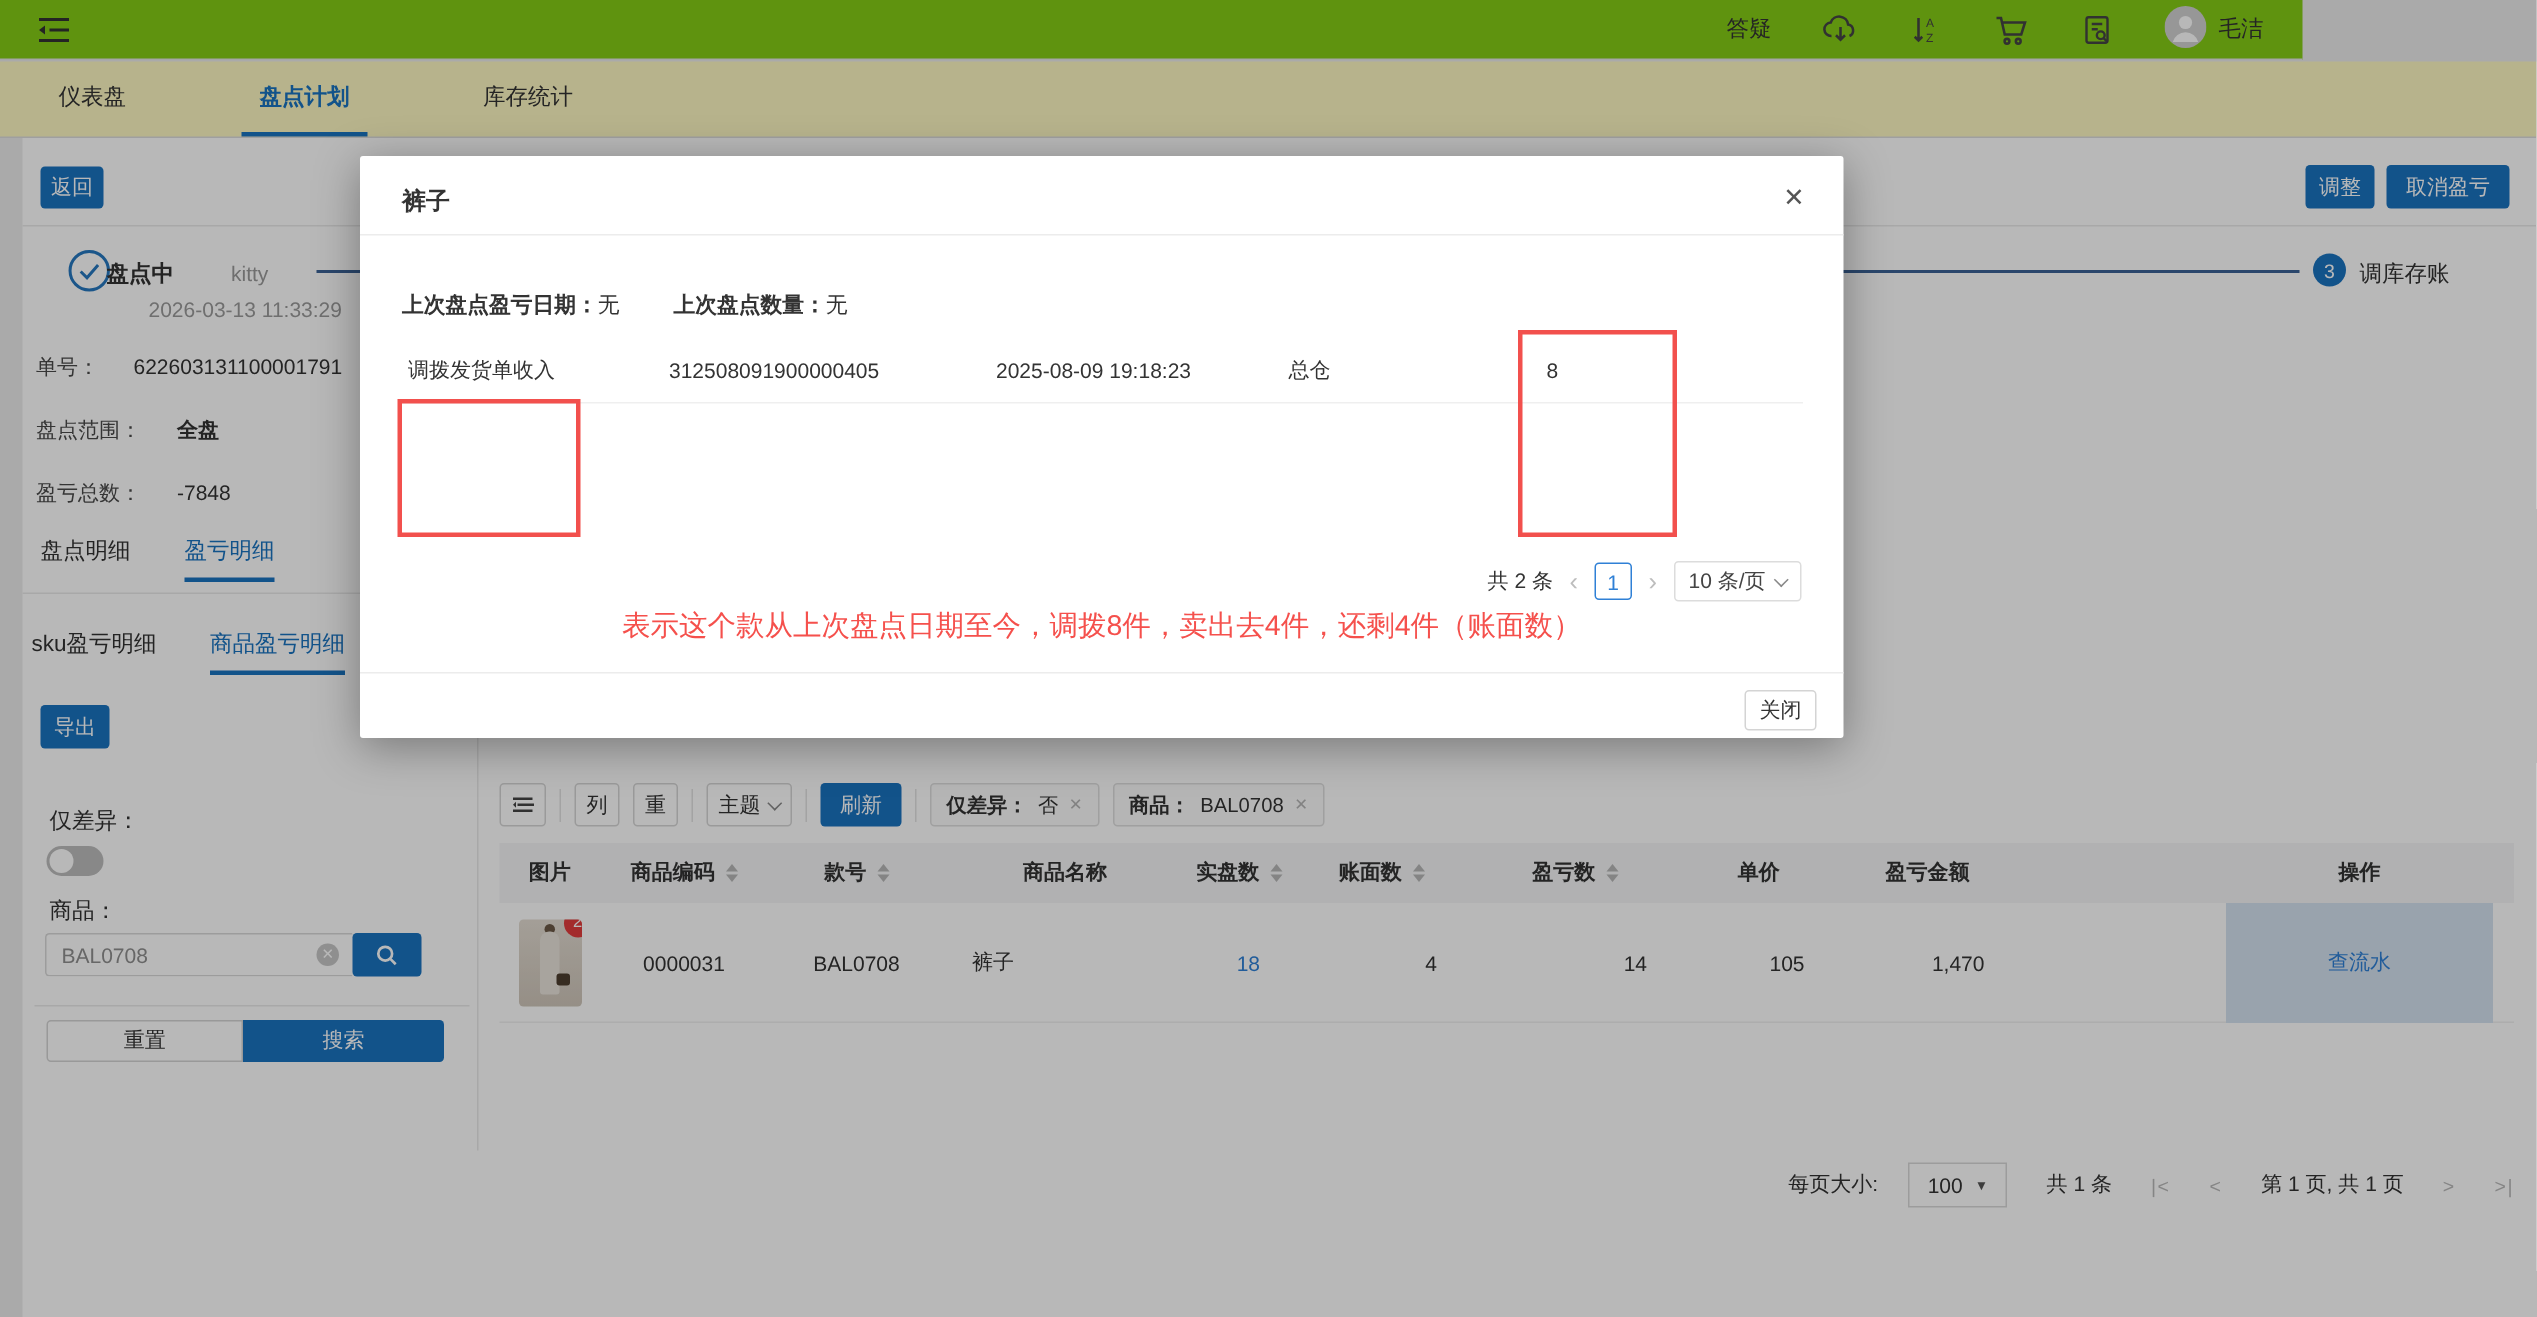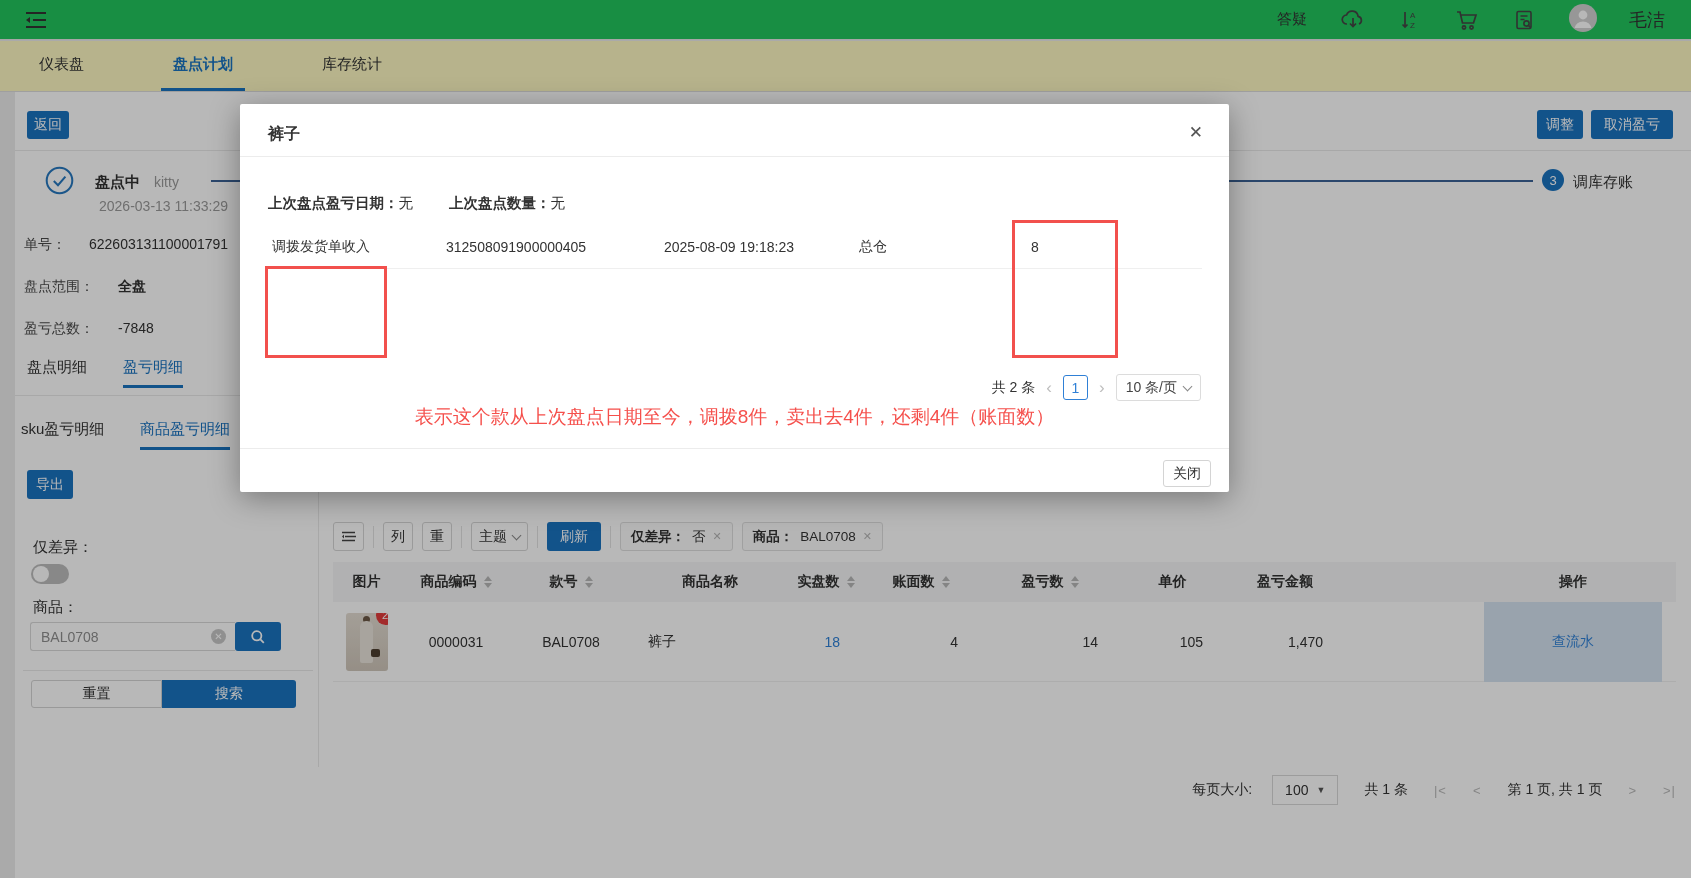--- a/index.html
+++ b/index.html
@@ -3,28 +3,28 @@
 <meta charset="utf-8">
 <style>
   * { margin:0; padding:0; box-sizing:border-box; }
   html,body { width:1691px; height:878px; }
   body {
     font-family:"Liberation Sans","DejaVu Sans",sans-serif;
     background:#ececec; color:#333; overflow:hidden; position:relative;
     font-size:14px;
   }
   
-  .topbar { position:absolute; top:0; left:0; width:1691px; height:40px; background:#22c55e;
+  .topbar { position:absolute; top:0; left:0; width:1535px; height:40px; background:#84cc16;
             border-bottom:1px solid #e6e6e6; display:flex; align-items:center; z-index:1; }
   .topbar .collapse { margin-left:24px; cursor:pointer; display:flex; align-items:center; }
   .topbar-right { margin-left:auto; display:flex; align-items:center; gap:34px; margin-right:26px; }
   .topbar-right .txt { font-size:15px; color:#333; cursor:pointer; }
   .icon-btn { display:flex; align-items:center; cursor:pointer; }
   .avatar-wrap { display:flex; align-items:center; gap:8px; }
-  .username { font-size:18px;margin-left:24px; }
+  .username { font-size:15px; }
   
   .navtabs { position:absolute; top:41px; left:0; width:1691px; height:51px; background:#fef9c3;
              border-bottom:1px solid #ddd; display:flex; align-items:stretch; padding-left:27px; z-index:1; }
   .navtab { display:flex; align-items:center; padding:0 12px; margin-right:65px; font-size:15px;
             color:#333; cursor:pointer; border-bottom:3px solid transparent; }
   .navtab.active { color:#1a73c0; border-bottom-color:#1a73c0; font-weight:bold; }
   
   .page { position:absolute; top:92px; left:15px; width:1676px; height:786px; background:#fff; z-index:1; }
   .abs { position:absolute; }
   .btn-primary { background:#1a73c0; color:#fff; border:none; border-radius:3px; font-size:14px;
@@ -194,21 +194,21 @@
   <button class="btn-primary abs" style="left:1522px;top:18px;width:46px;height:29px;">调整</button>
   <button class="btn-primary abs" style="left:1576px;top:18px;width:82px;height:29px;">取消盈亏</button>
   <div class="hdiv abs" style="left:0;top:58px;width:1676px;"></div>
 
   <span class="abs" style="left:30px;top:74px;">
     <svg width="29" height="29" viewBox="0 0 29 29">
         <circle cx="14.5" cy="14.5" r="12.8" fill="none" stroke="#2678bf" stroke-width="2"></circle>
       <path d="M8.8 15l4.2 4.2 7.4-8.6" fill="none" stroke="#2678bf" stroke-width="2"></path>
       </svg>
   </span>
-  <span class="status-name abs" style="left:80px;top:81px;">盘点中</span>
+  <span class="status-name abs" style="left:56px;top:81px;">盘点中</span>
   <span class="muted abs" style="left:139px;top:82px;">kitty</span>
   <div class="stepline abs" style="left:196px;top:88px;width:1322px;"></div>
   <span class="stepnum abs" style="left:1527px;top:77px;">3</span>
   <span class="abs" style="left:1558px;top:81px;font-size:15px;">调库存账</span>
   <span class="muted abs" style="left:84px;top:106px;">2026-03-13 11:33:29</span>
 
   <span class="lbl abs" style="left:9px;top:144px;">单号：</span>
   <span class="abs" style="left:74px;top:144px;">622603131100001791</span>
   <span class="lbl abs" style="left:9px;top:186px;">盘点范围：</span>
   <span class="abs" style="left:103px;top:186px;font-weight:bold;">全盘</span>

